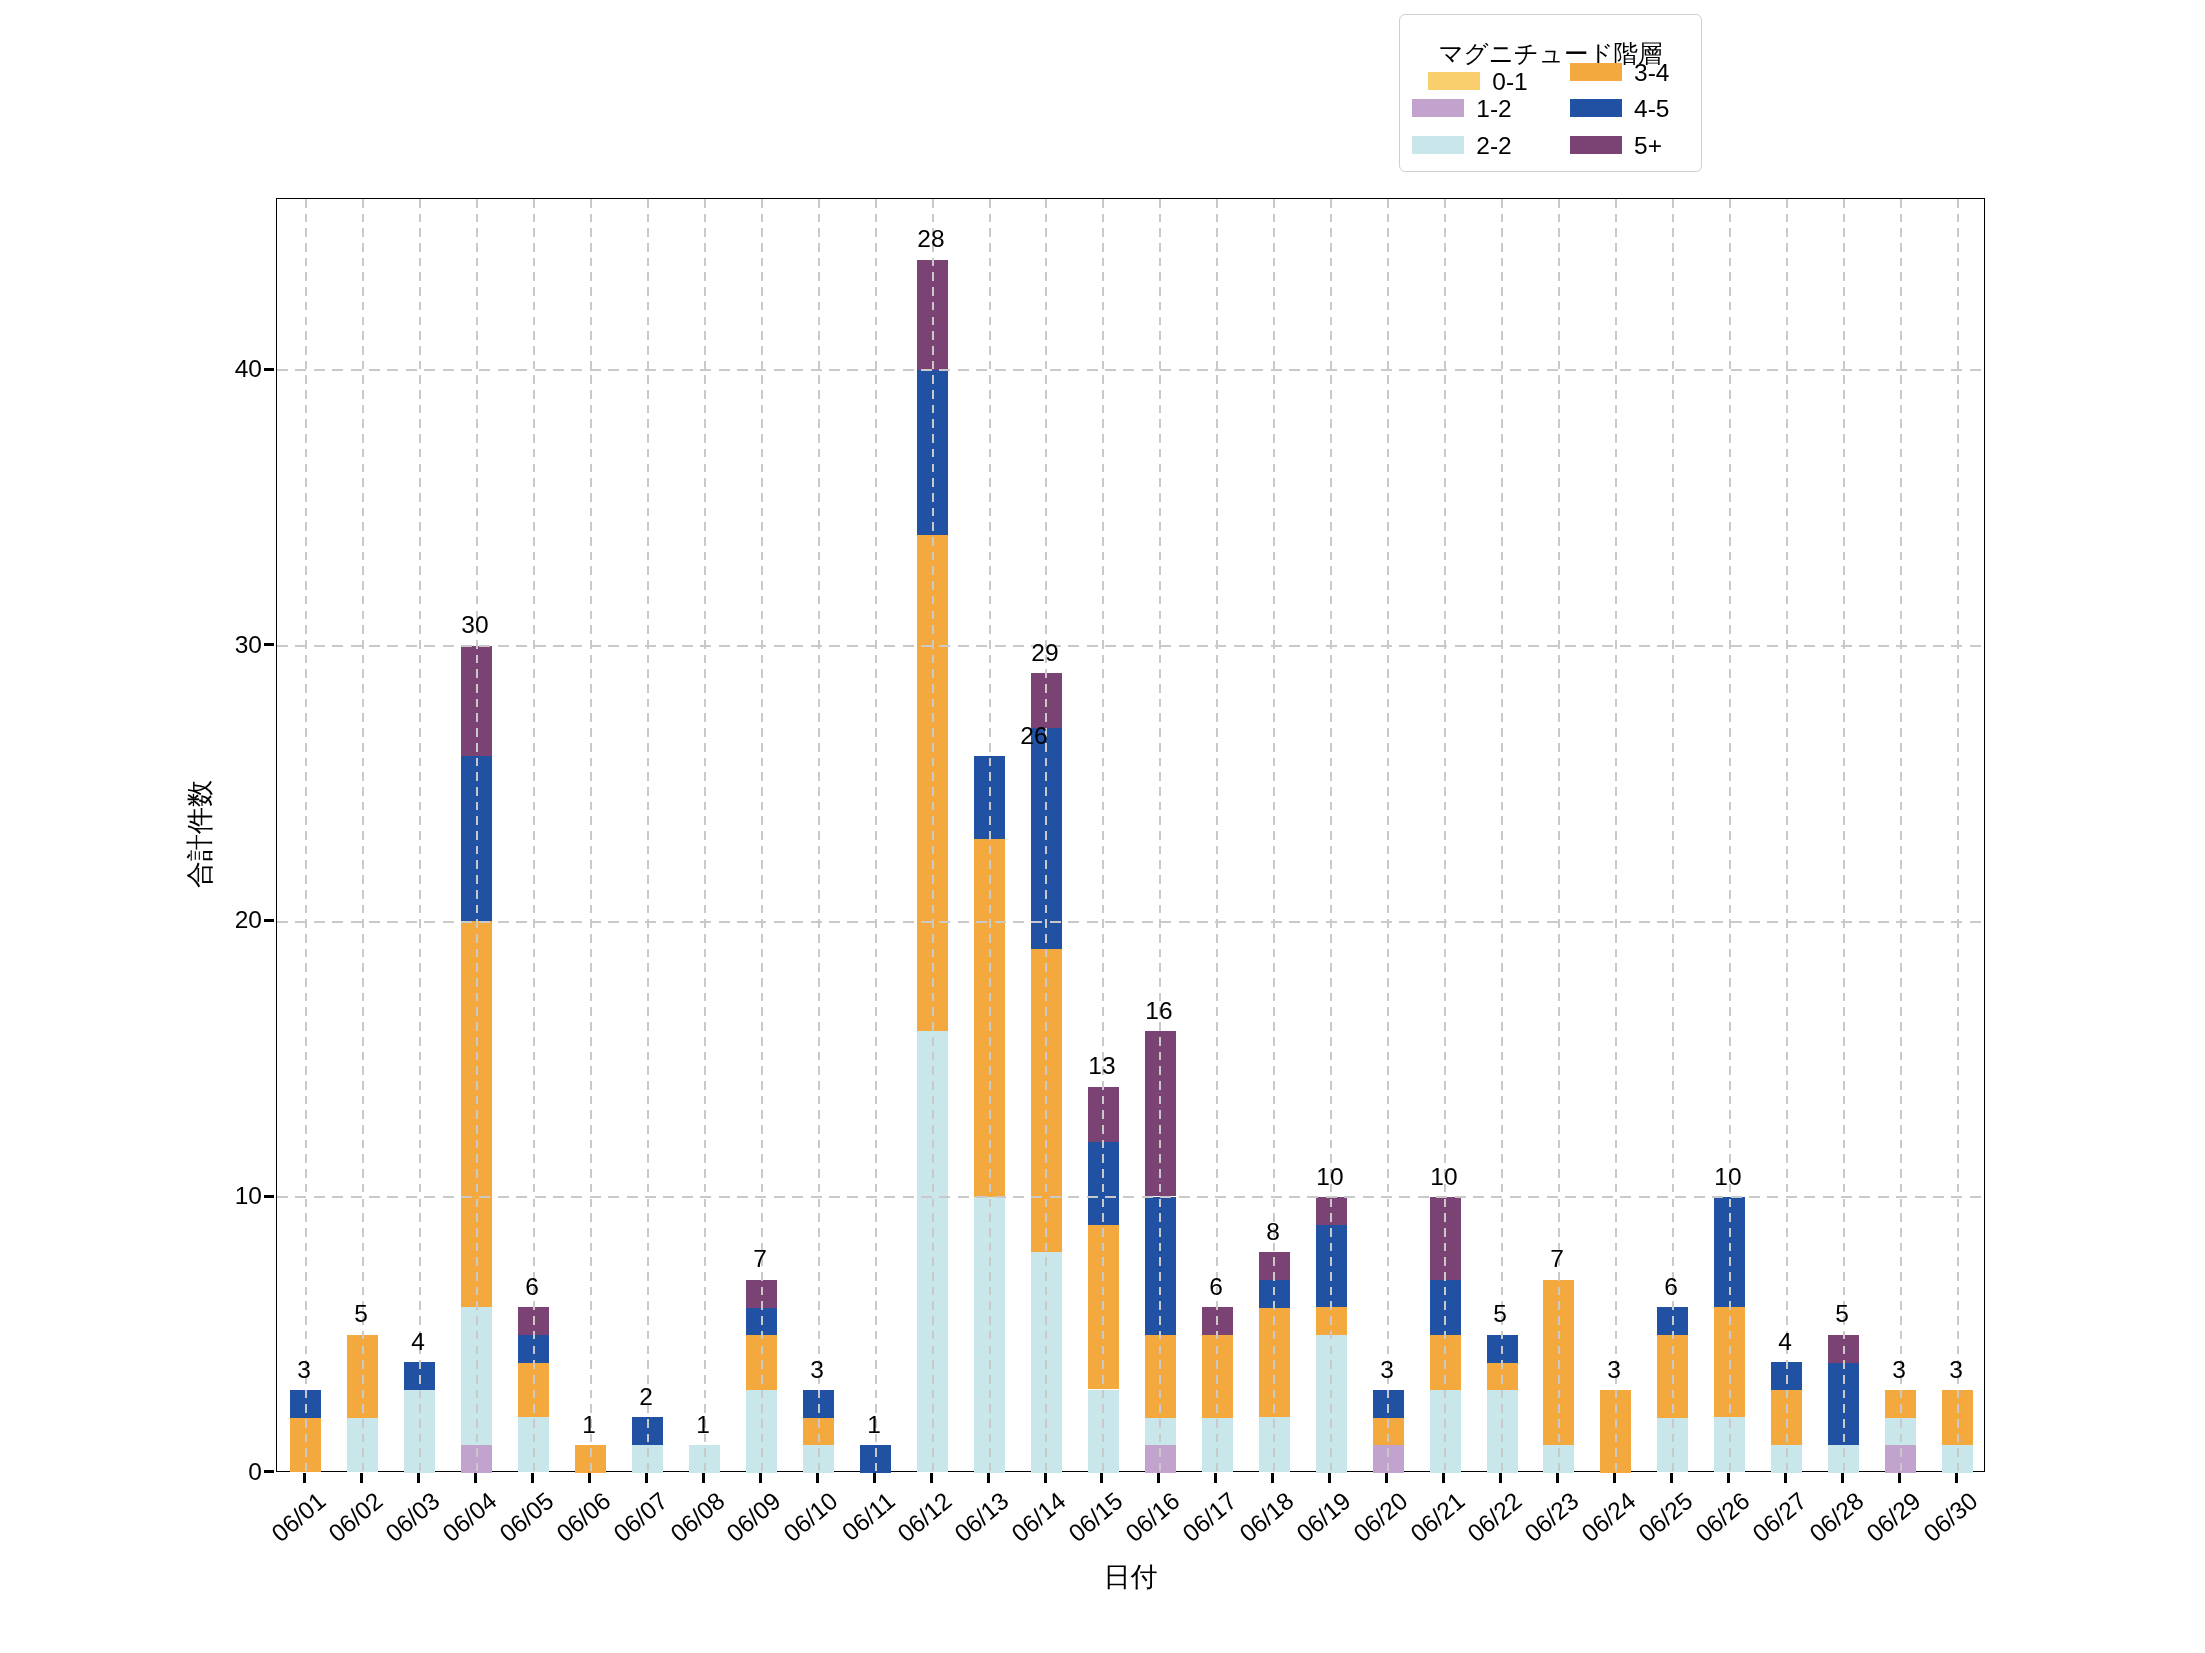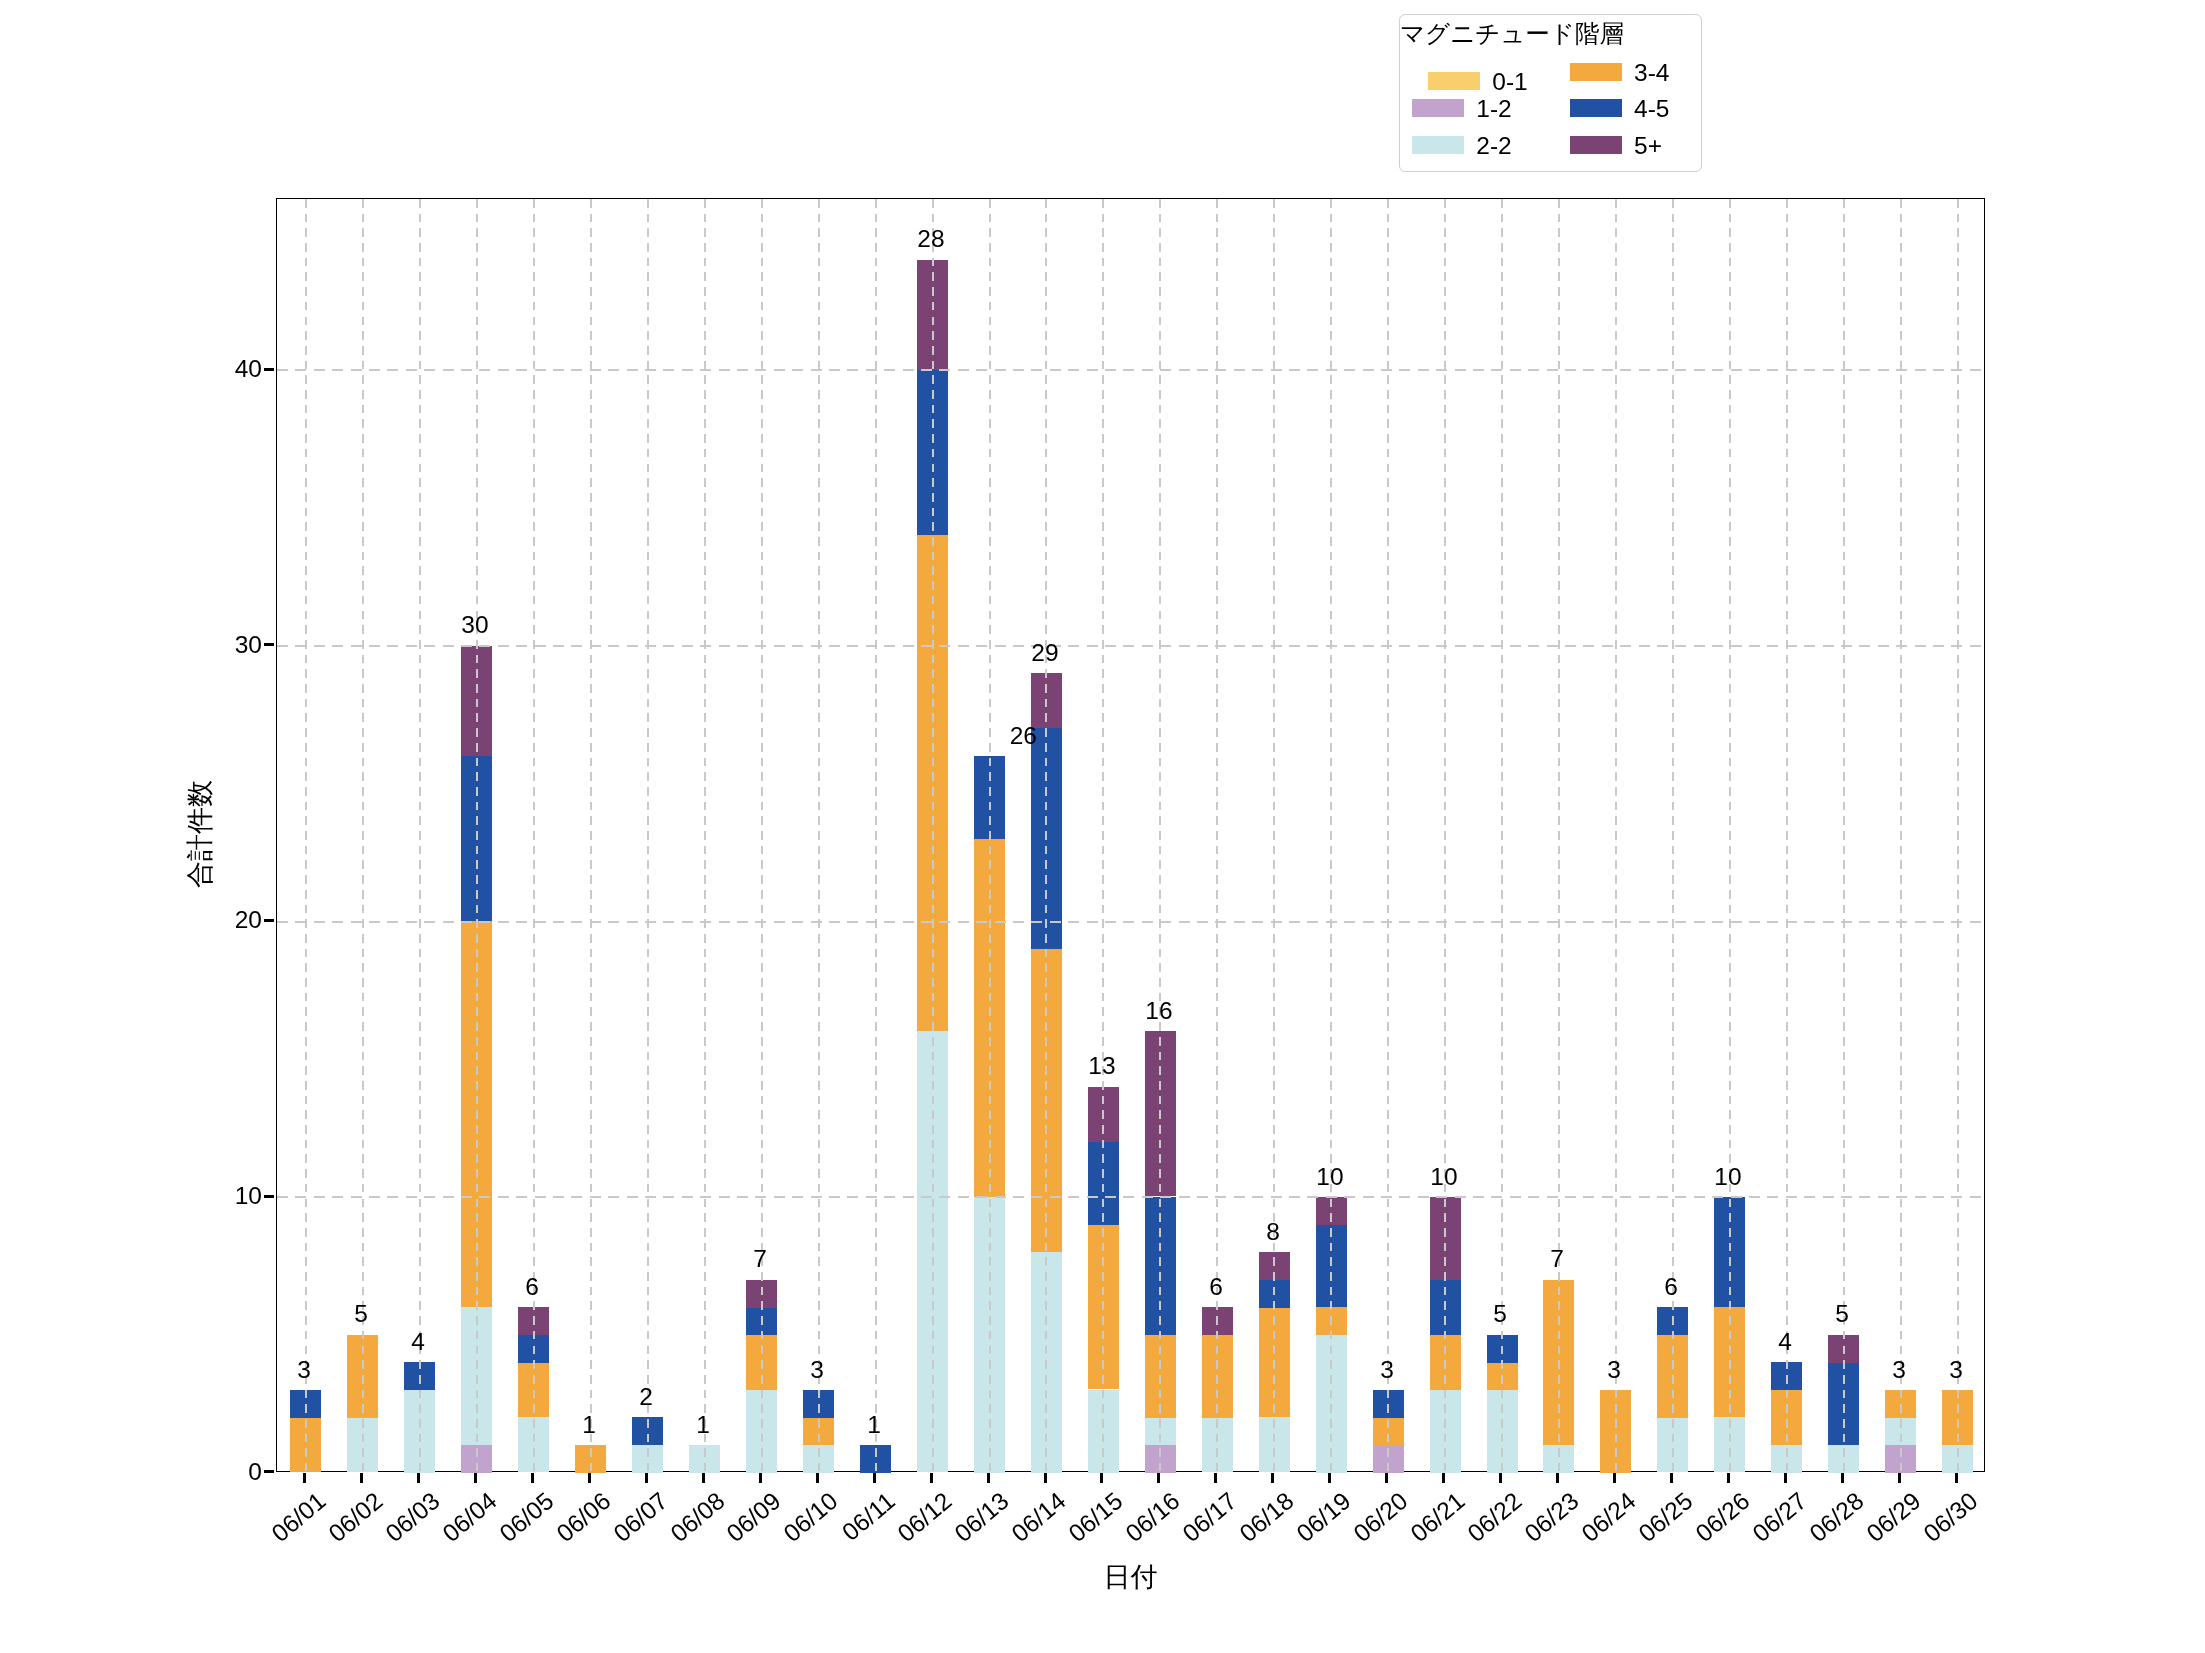--- a/index.html
+++ b/index.html
@@ -19,21 +19,21 @@
   .xtick{position:absolute;width:2.5px;height:9.8px;background:#000;}
   .ylab{position:absolute;width:67px;text-align:right;font-size:24.5px;line-height:29px;}
   .xlab{position:absolute;top:0;right:0;white-space:nowrap;font-size:24.5px;
         transform-origin:100% 0;transform:rotate(-40deg);}
   .xlab-anchor{position:absolute;width:0;height:0;}
   .axis-x{position:absolute;left:276px;top:1559px;width:1709px;text-align:center;font-size:27px;}
   .axis-y{position:absolute;left:200px;top:834px;white-space:nowrap;font-size:27px;
           transform:translate(-50%,-50%) rotate(-90deg);}
   .legend{position:absolute;left:1399px;top:13.5px;width:303px;height:158px;z-index:5;
           background:#fff;border:1.8px solid #cfcfcf;border-radius:6.1px;box-sizing:border-box;}
-  .legend-title{position:absolute;left:0;top:2px;width:100%;font-size:24.5px;}
+  .legend-title{position:absolute;left:0;top:22px;width:100%;text-align:center;font-size:24.5px;}
   .legend-item{position:absolute;height:24.5px;}
   .legend-swatch{position:absolute;left:0;top:1.2px;width:52px;height:18.4px;}
   .legend-label{position:absolute;left:64px;top:-2.5px;font-size:24.5px;white-space:nowrap;}
 </style>
 </head>
 <body>
 
 <div id="fig">
 
   <div class="plot" id="plot">
@@ -259,21 +259,21 @@
     <div class="vlabel" style="left: 825px; top: 1411px;">1</div>
     <div class="xtick" style="left: 873px; top: 1473px;"></div>
     <div class="xlab-anchor" style="left: 882px; top: 1487px;">
       <div class="xlab">06/11</div>
     </div>
     <div class="vlabel" style="left: 882px; top: 225px;">28</div>
     <div class="xtick" style="left: 930px; top: 1473px;"></div>
     <div class="xlab-anchor" style="left: 939px; top: 1487px;">
       <div class="xlab">06/12</div>
     </div>
-    <div class="vlabel" style="left: 939px; top: 722px; text-align: right;">26</div>
+    <div class="vlabel" style="left: 985px; top: 722px;">26</div>
     <div class="xtick" style="left: 987px; top: 1473px;"></div>
     <div class="xlab-anchor" style="left: 996px; top: 1487px;">
       <div class="xlab">06/13</div>
     </div>
     <div class="vlabel" style="left: 996px; top: 639px;">29</div>
     <div class="xtick" style="left: 1044px; top: 1473px;"></div>
     <div class="xlab-anchor" style="left: 1053px; top: 1487px;">
       <div class="xlab">06/14</div>
     </div>
     <div class="vlabel" style="left: 1053px; top: 1052px;">13</div>

